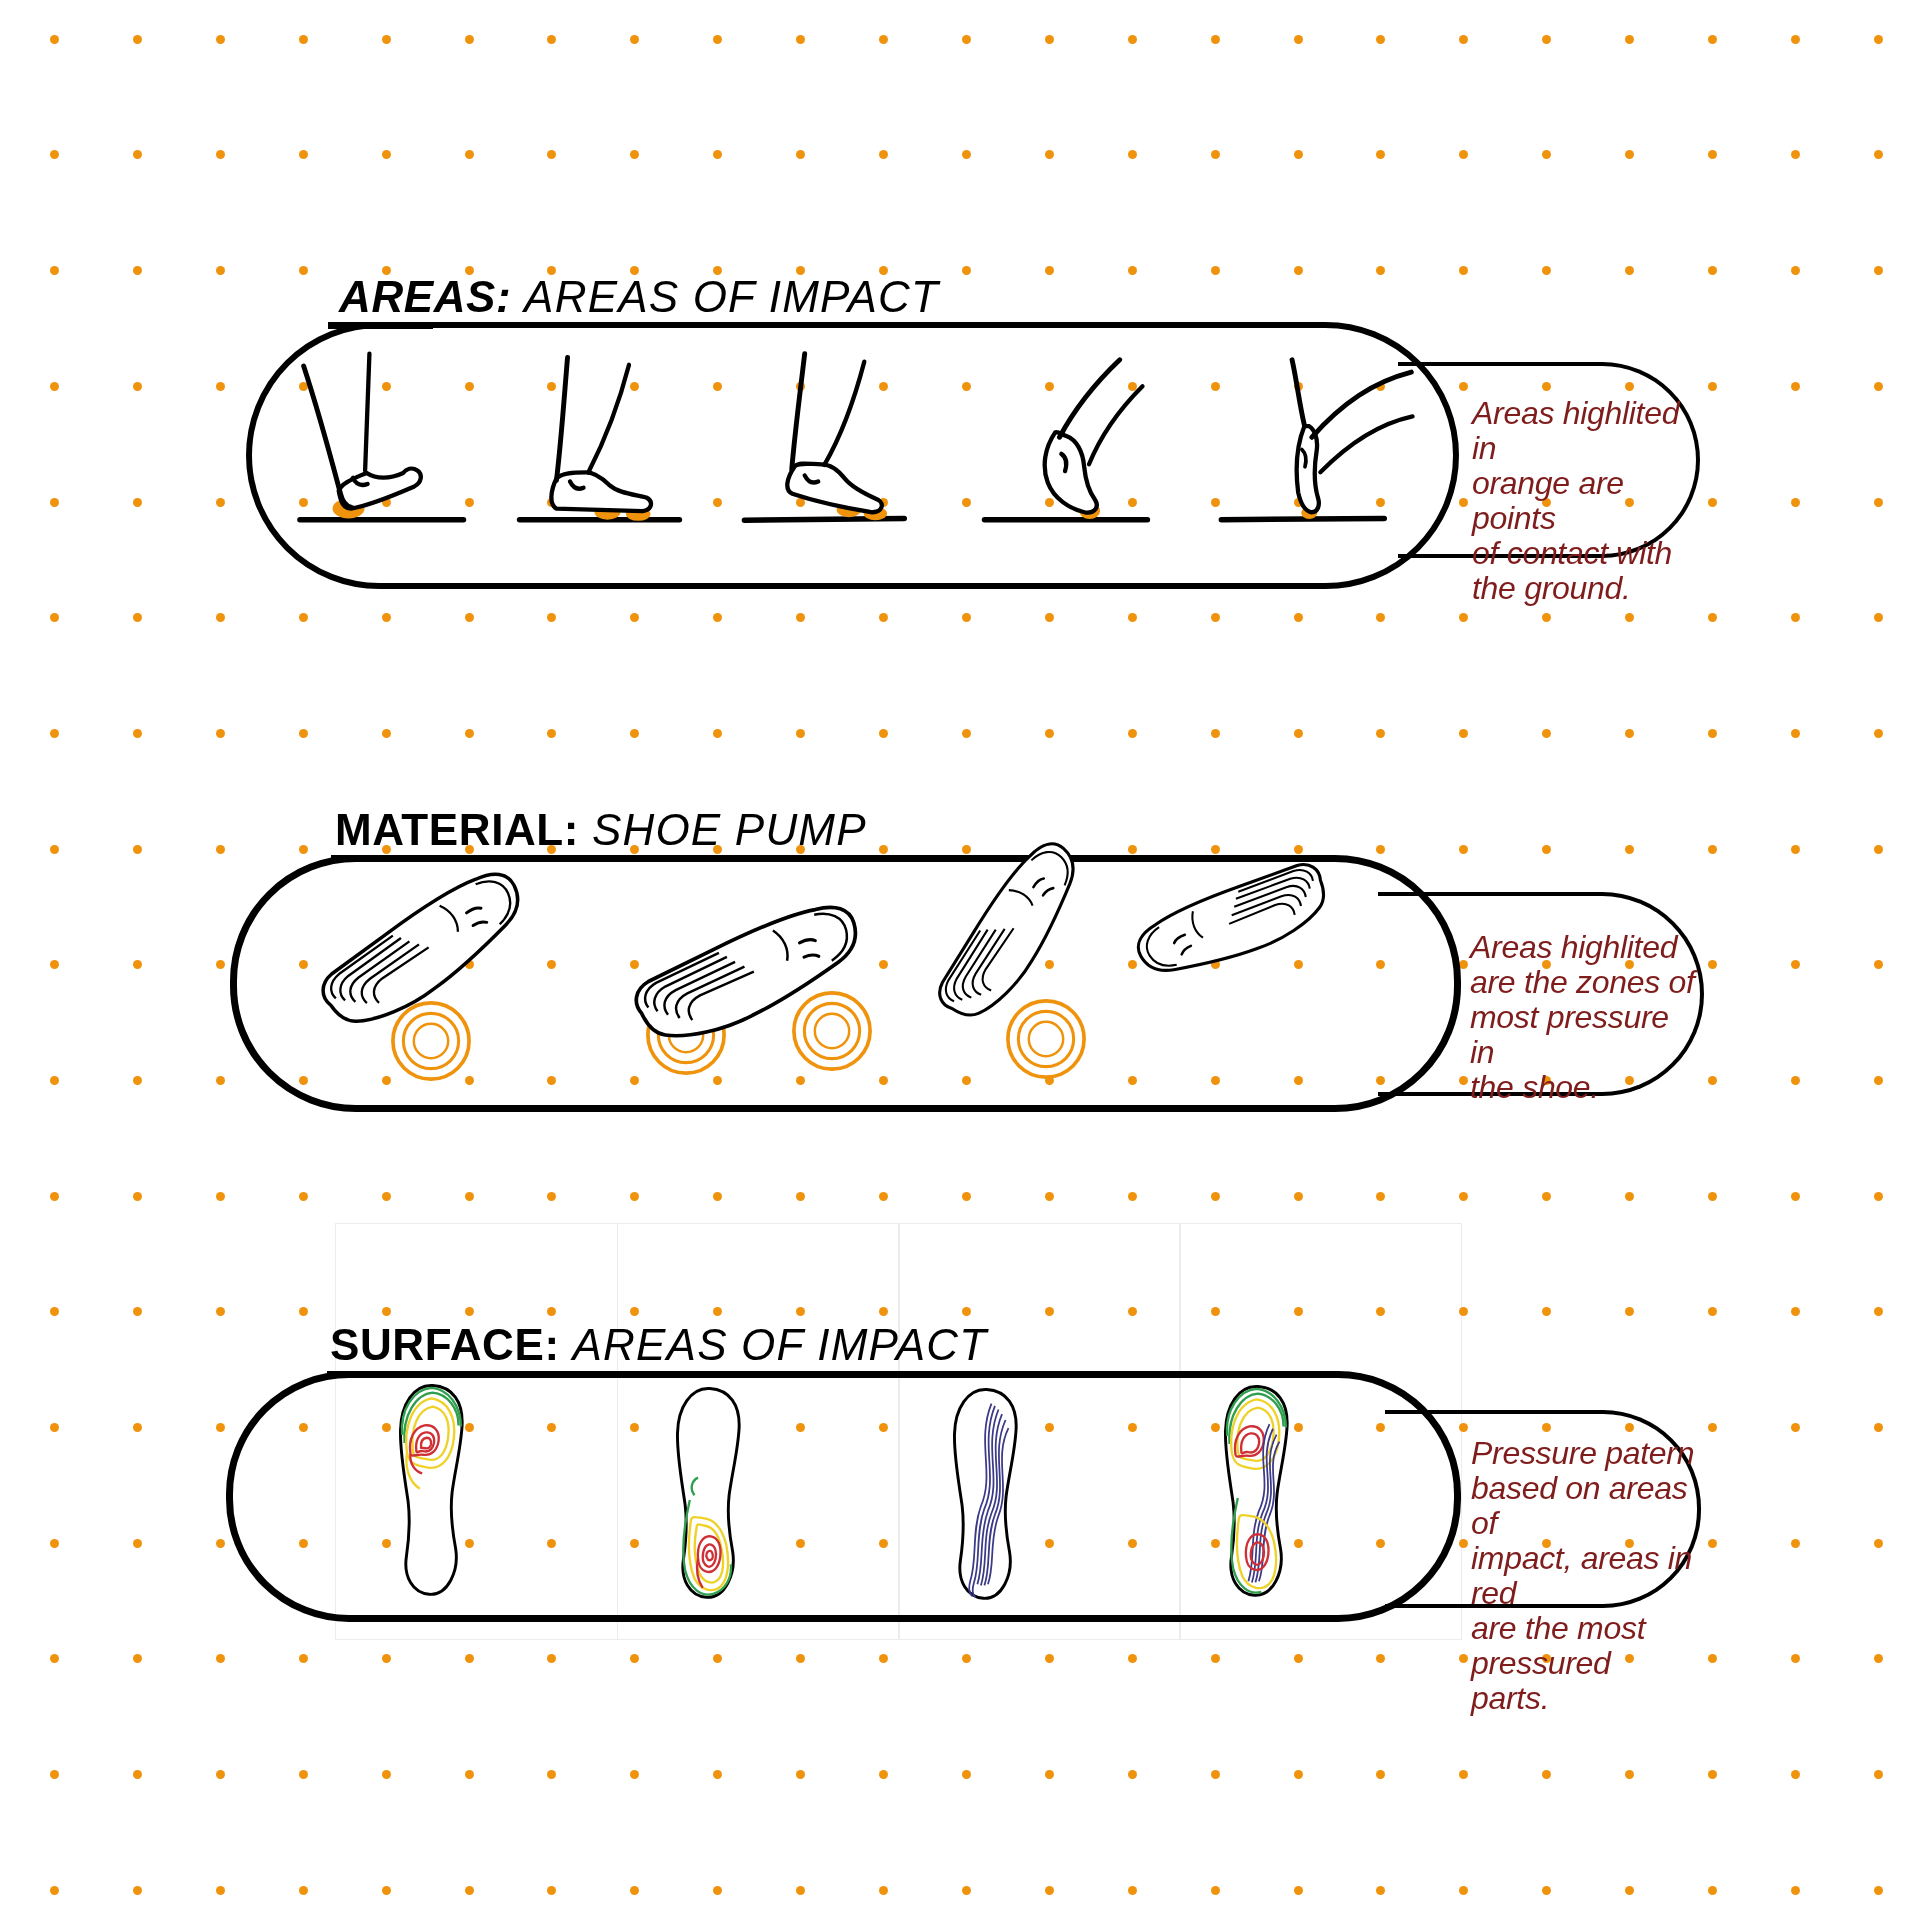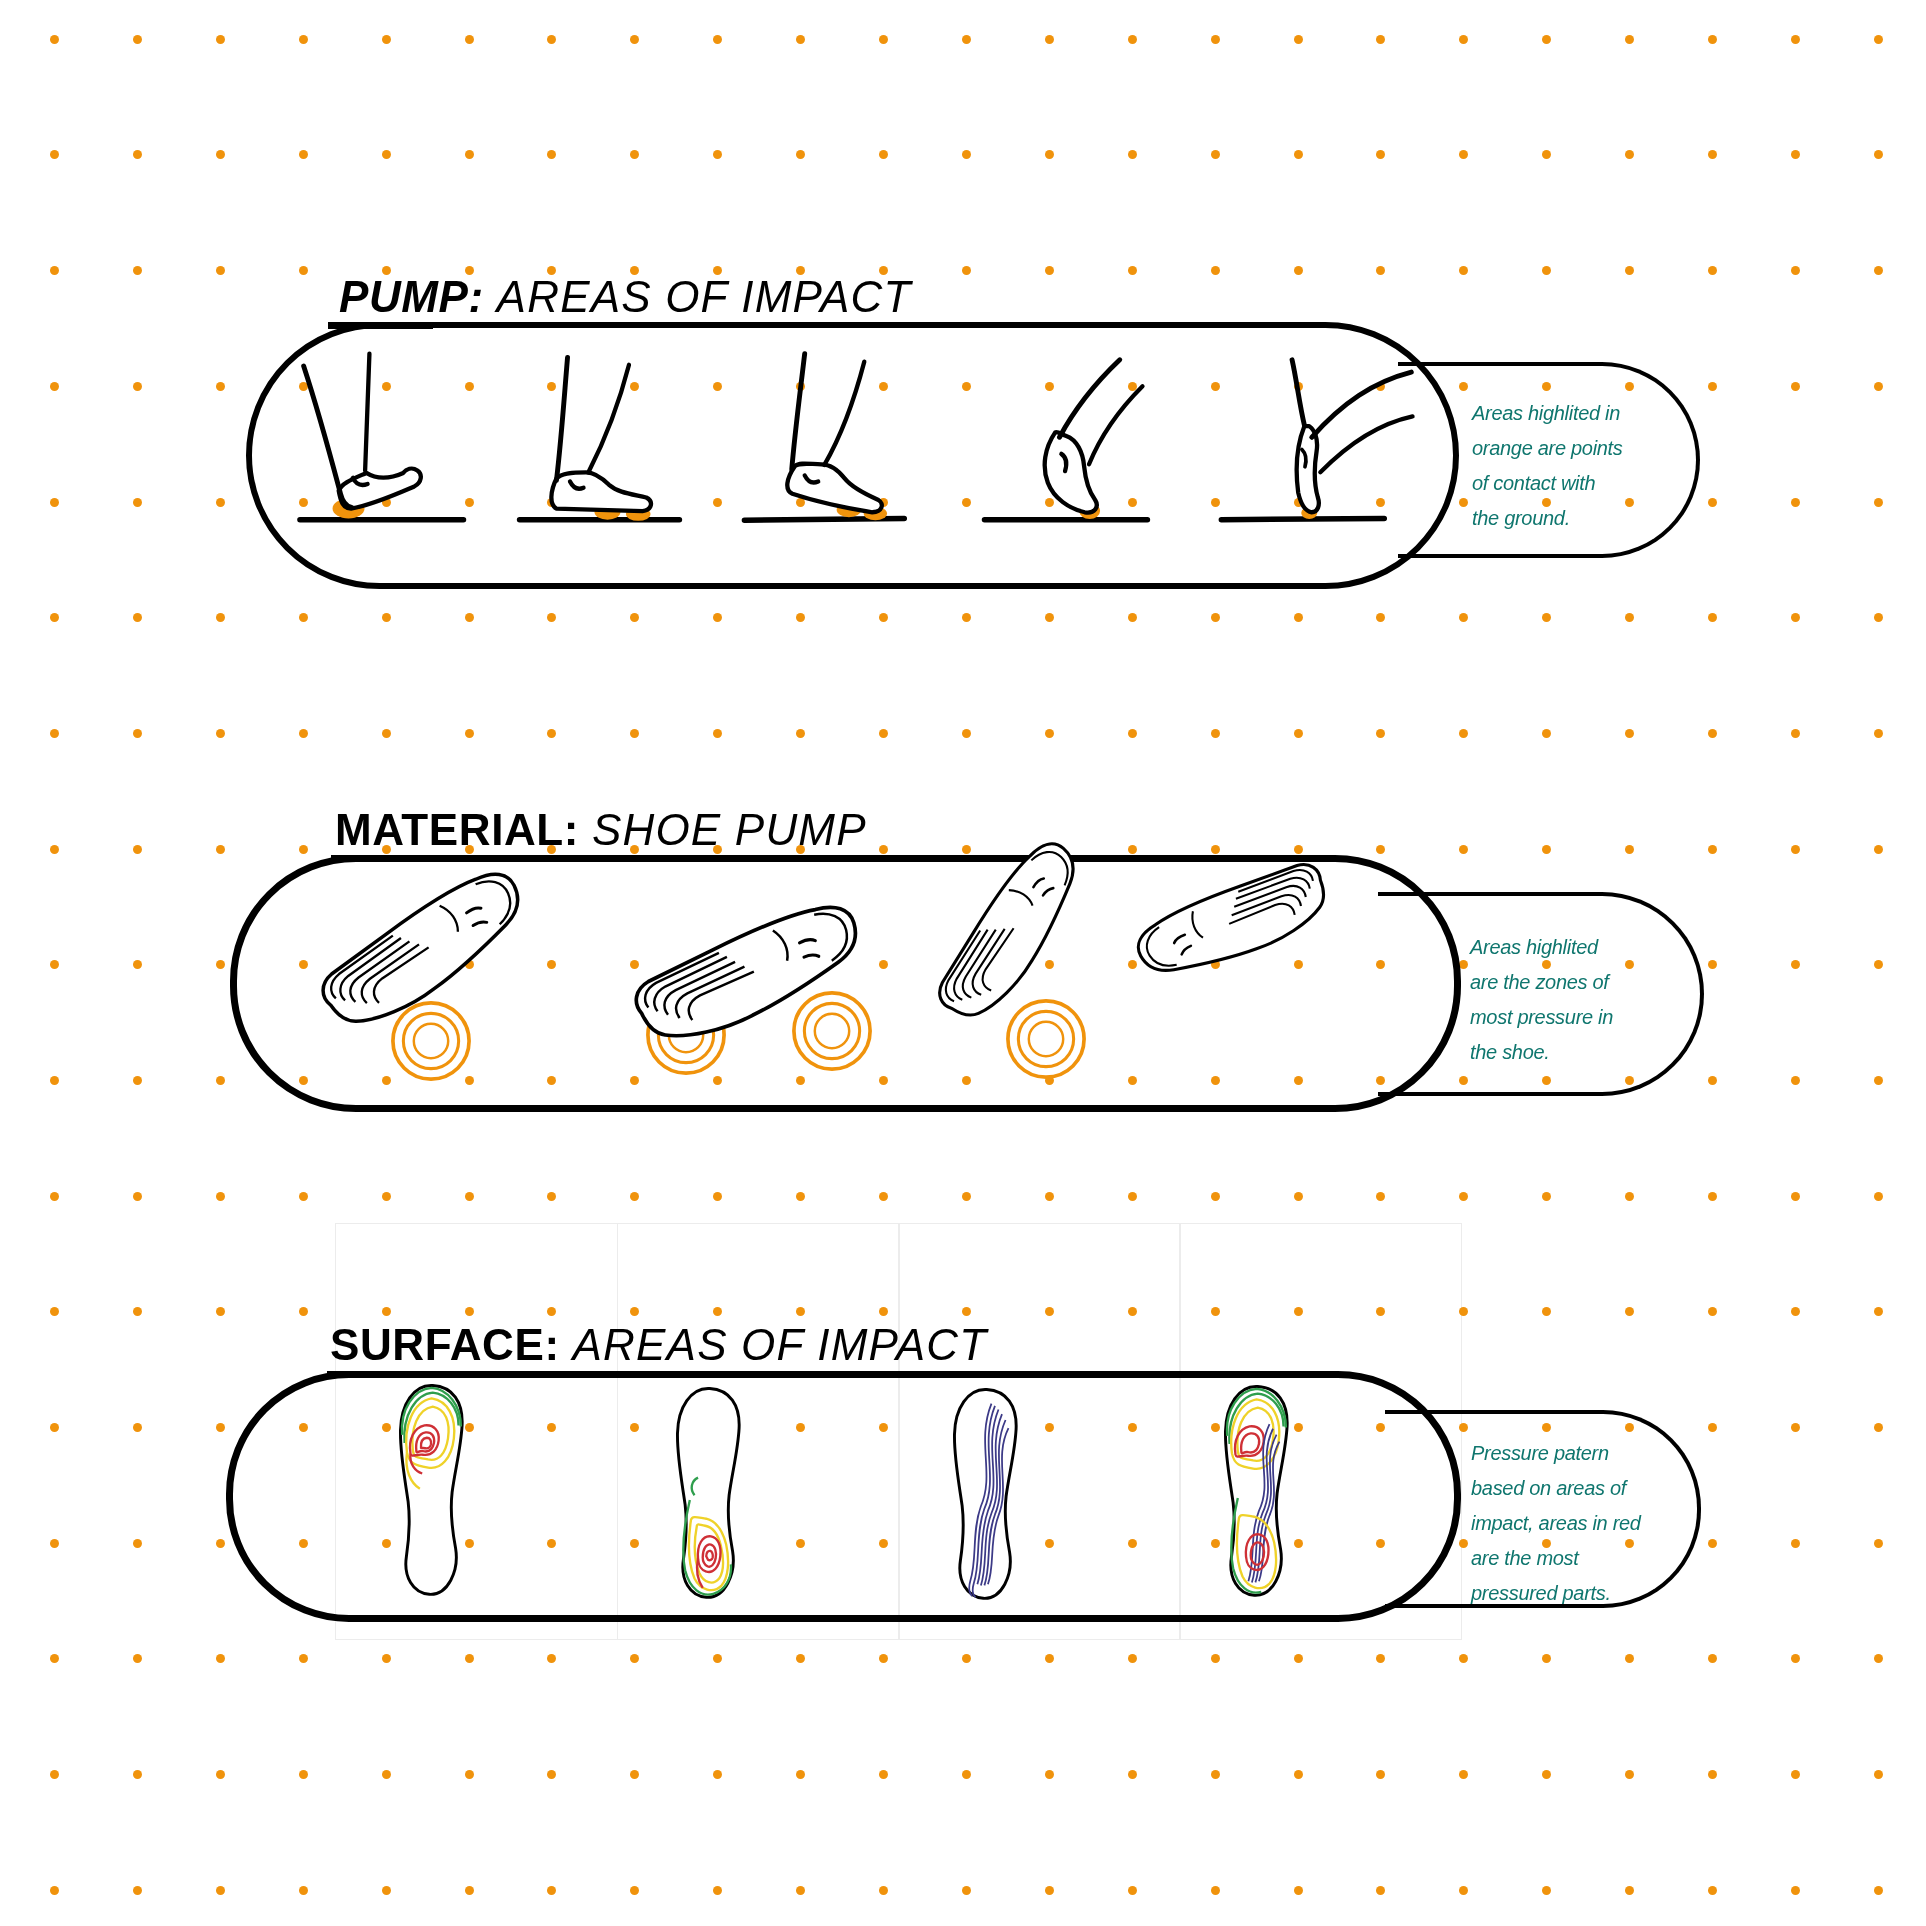--- a/index.html
+++ b/index.html
@@ -23,21 +23,21 @@
   }
   .sec-title .t-bold{font-weight:bold;}
   .sec-title .t-italic{font-style:italic;font-weight:normal;letter-spacing:1.2px;}
   .sec-title.first-italic .t-bold{font-style:italic;}
   
   .bubble{
     position:absolute;background:transparent;border:4.3px solid #000;border-left:none;
     z-index:2;box-sizing:border-box;
   }
   .bubble .note{
-    font-style:italic;font-size:20px;line-height:35px;color:#0f766e;
+    font-style:italic;font-size:32px;line-height:35px;color:#7f1d1d;
     white-space:pre-line;letter-spacing:-0.3px;
   }
   svg{display:block;overflow:visible;}
   .art{position:absolute;z-index:4;}
   .ripple{position:absolute;z-index:3;}
 </style>
 </head>
 <body>
 
 <div class="faint-box" style="left:335px;top:1223px;width:281px;height:415px;"></div>
@@ -433,21 +433,21 @@
     <span class="dot" style="left: 1376px; top: 1886px; background: rgb(240, 147, 12);"></span>
     <span class="dot" style="left: 1459px; top: 1886px; background: rgb(240, 147, 12);"></span>
     <span class="dot" style="left: 1542px; top: 1886px; background: rgb(240, 147, 12);"></span>
     <span class="dot" style="left: 1625px; top: 1886px; background: rgb(240, 147, 12);"></span>
     <span class="dot" style="left: 1708px; top: 1886px; background: rgb(240, 147, 12);"></span>
     <span class="dot" style="left: 1791px; top: 1886px; background: rgb(240, 147, 12);"></span>
     <span class="dot" style="left: 1874px; top: 1886px; background: rgb(240, 147, 12);"></span>
   </div>
 
 <div class="sec-title first-italic" style="left:339px;top:271px;">
-  <span class="t-bold">PUMP: </span>
+  <span class="t-bold">AREAS: </span>
   <span class="t-italic">AREAS OF IMPACT</span>
 </div>
 <div class="title-line" style="left:328px;top:322px;width:105px;height:6.8px;"></div>
 
 <div class="bubble" style="left:1398px;top:362px;width:302px;height:196px;border-radius:0 98px 98px 0;padding:29.5px 0 0 74px;">
   <div class="note">Areas highlited in
 orange are points
 of contact with
 the ground.</div>
 </div>

